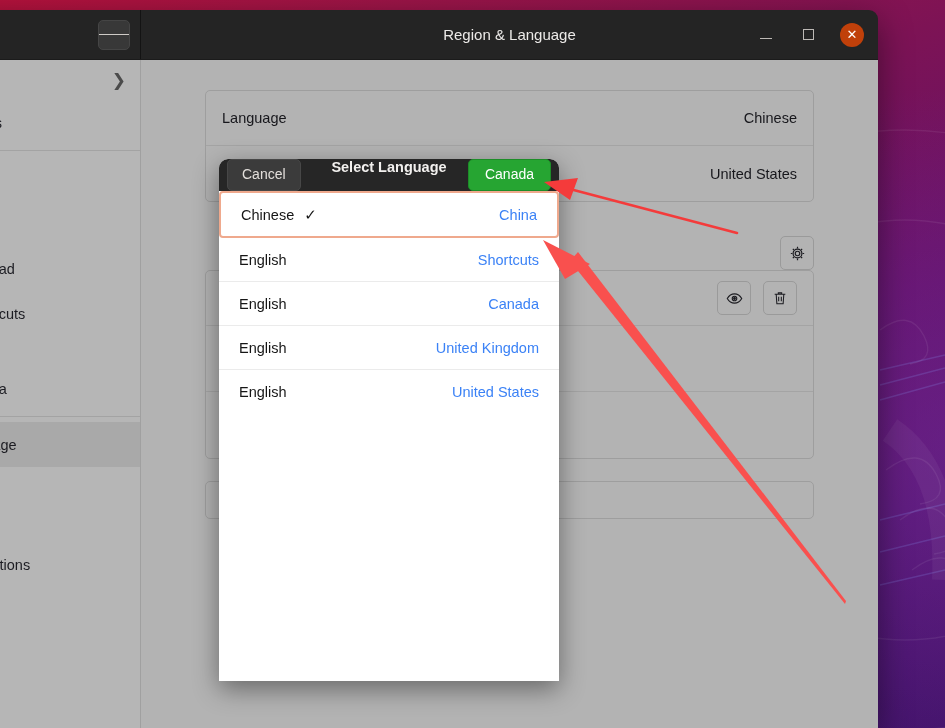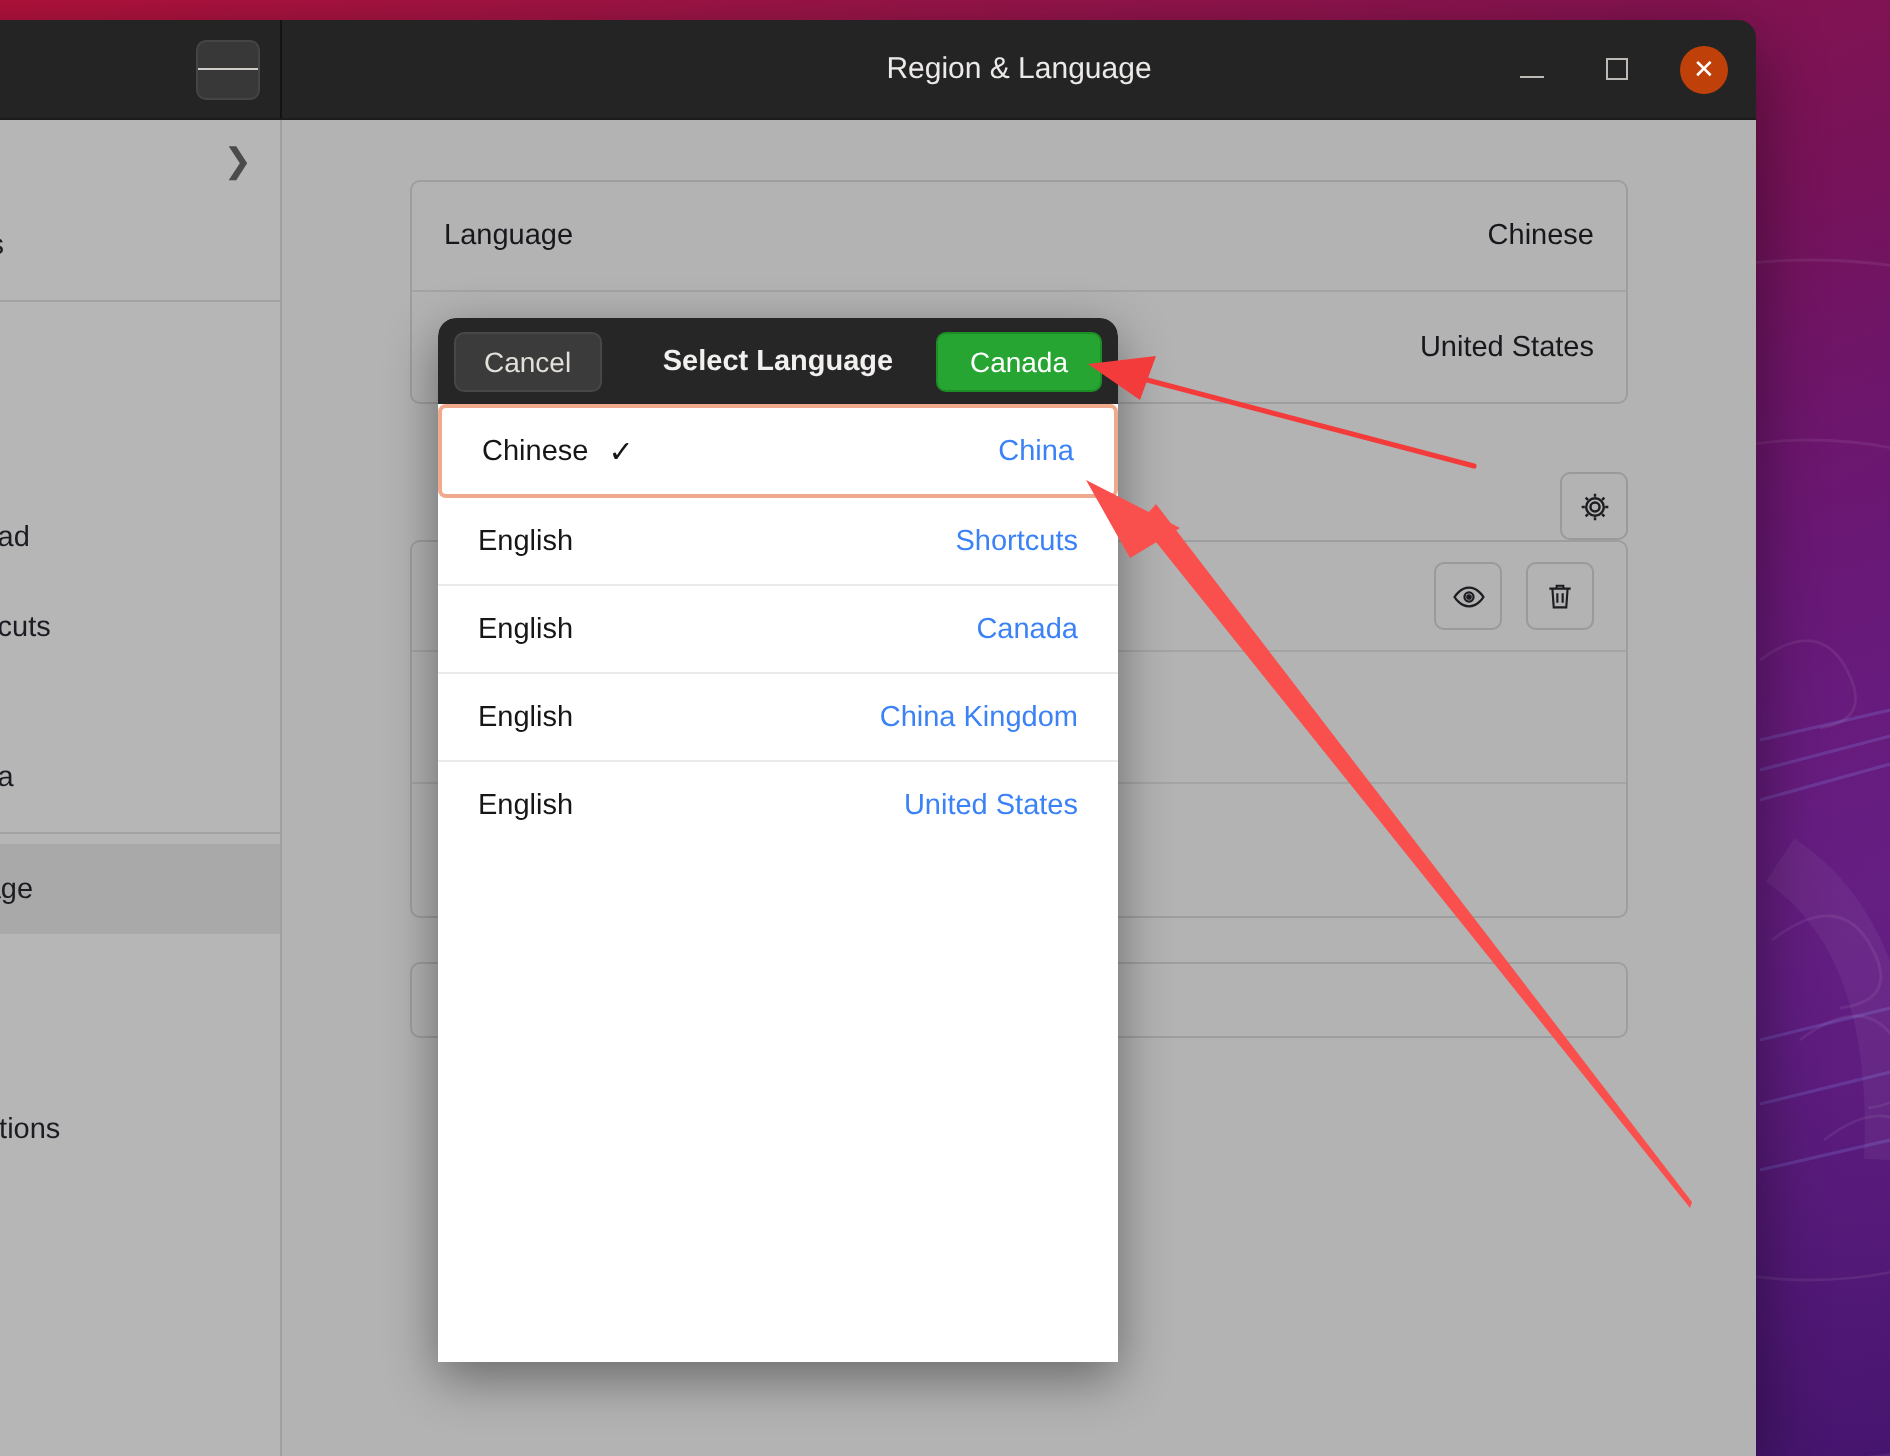--- a/index.html
+++ b/index.html
@@ -182,25 +182,24 @@
     width: 340px;
     height: 522px;
     border-radius: 9px 9px 0 0;
     box-shadow: 0 8px 26px rgba(0,0,0,0.42);
     display: flex;
     flex-direction: column;
     overflow: hidden;
     z-index: 40;
   }
   #dlg-header {
-    height: 43px;
+    height: 32px;
     background: #262626;
     border-radius: 9px 9px 0 0;
     display: flex;
-    align-items: center;
     padding: 0 8px;
     flex: none;
     position: relative;
   }
   .dlg-cancel {
     background: #3b3b3b;
     color: #e3dfdb;
     font-size: 14px;
     border: 1px solid #474747;
     border-radius: 5px;
@@ -394,21 +393,21 @@
         <span class="lterr">Shortcuts</span>
       </div>
 
       <div class="lang-row">
         <span class="lname">English</span>
         <span class="lterr">Canada</span>
       </div>
 
       <div class="lang-row">
         <span class="lname">English</span>
-        <span class="lterr">China Kingdom</span>
+        <span class="lterr">United Kingdom</span>
       </div>
 
       <div class="lang-row" style="border-bottom:none;">
         <span class="lname">English</span>
         <span class="lterr">United States</span>
       </div>
 
     </div>
   </div>
 

